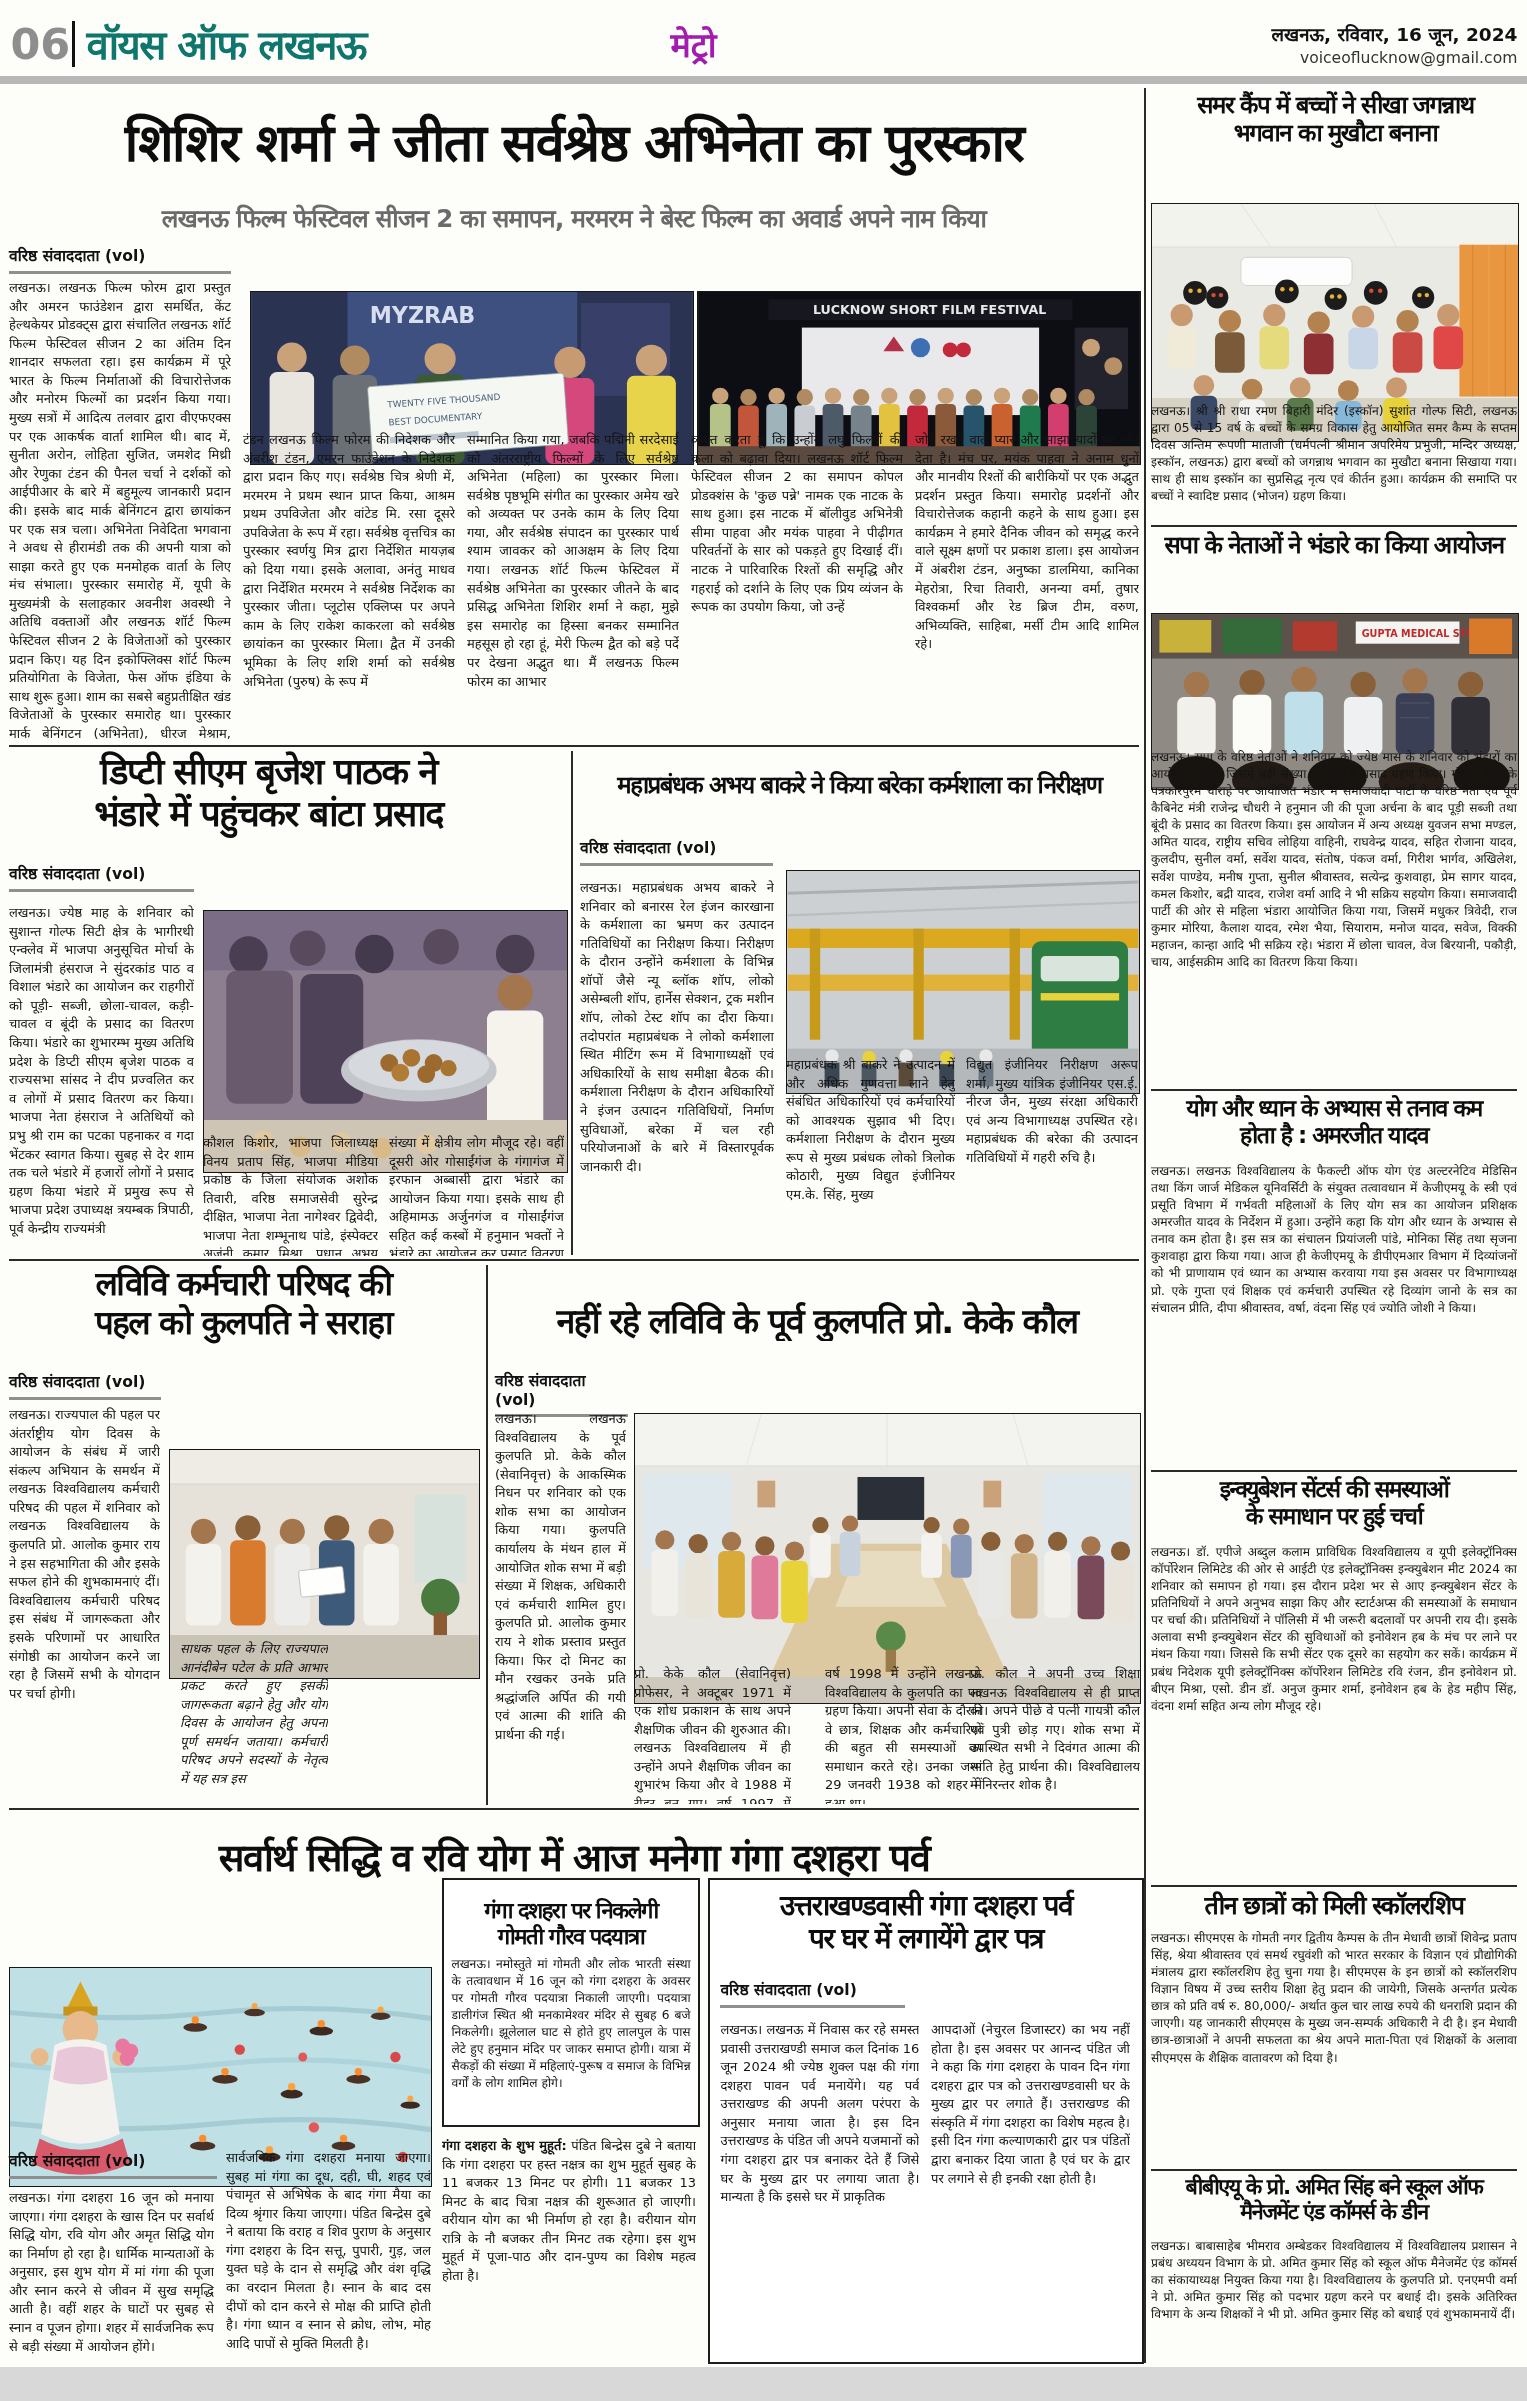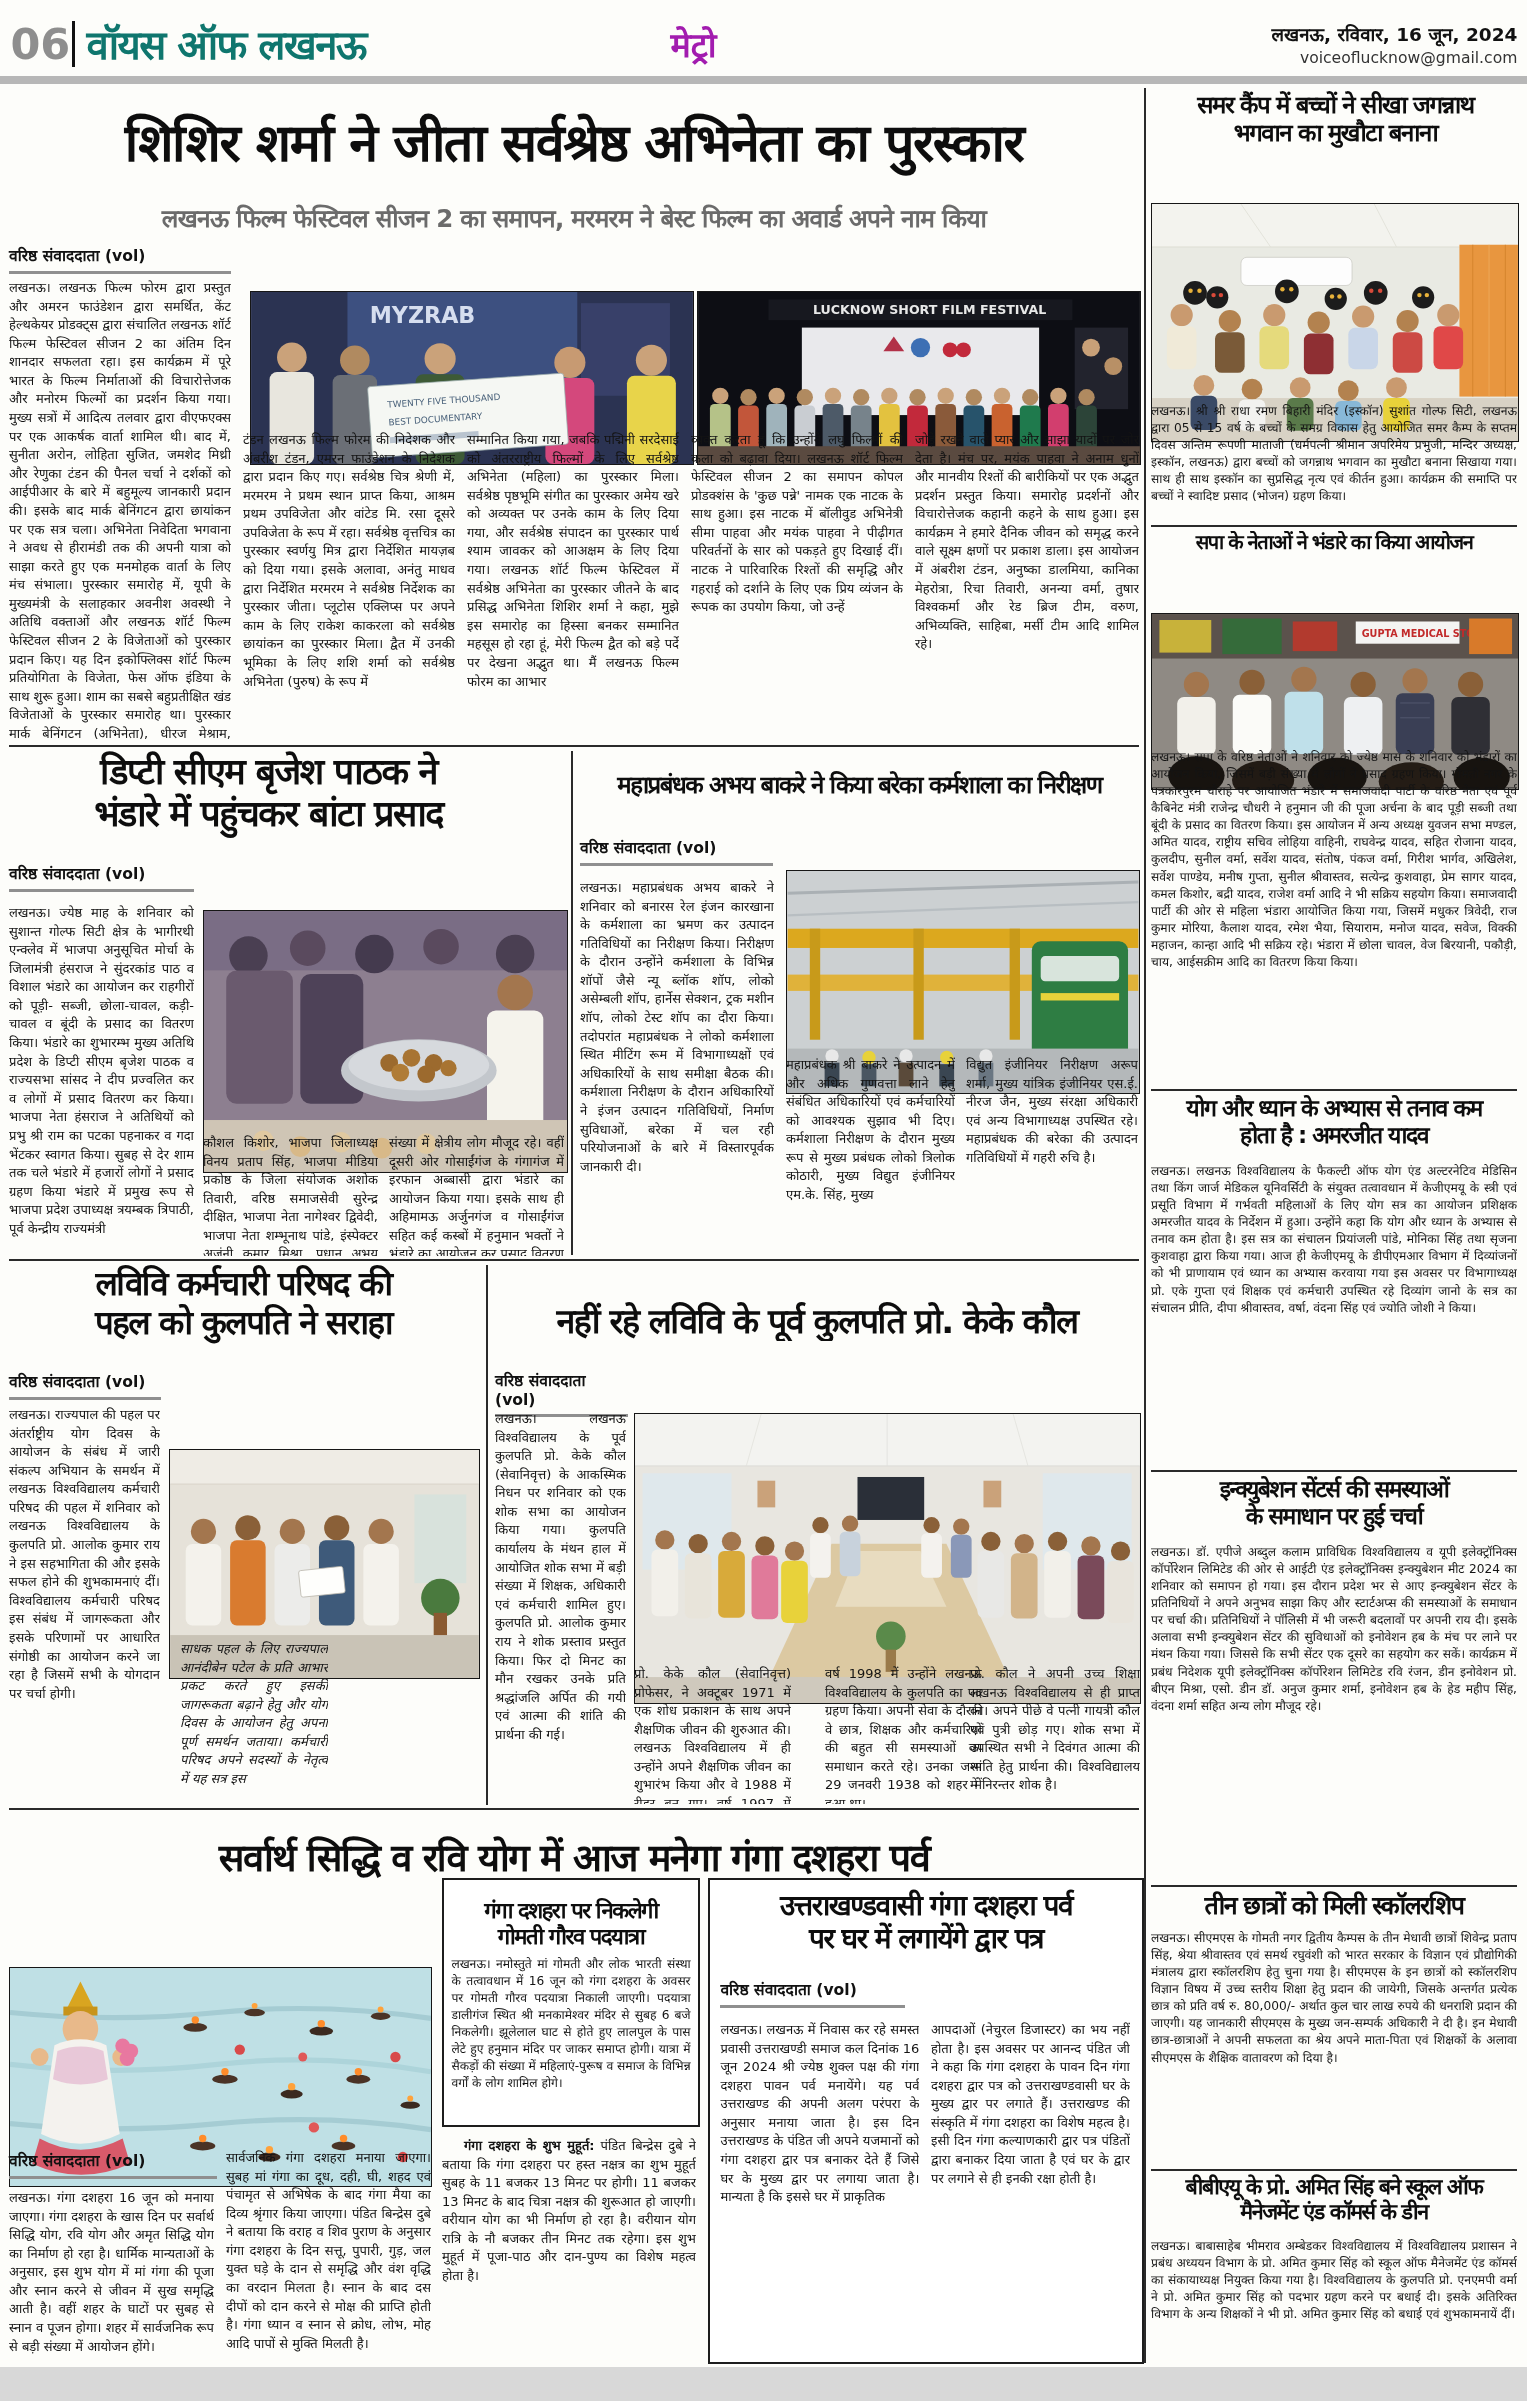--- a/index.html
+++ b/index.html
@@ -13,21 +13,21 @@
   .sub{color:#6b6b6b;font-weight:700;text-align:center;letter-spacing:-0.7px;}
   .body{font-size:13px;line-height:1.43;text-align:justify;color:#141414;}
   .body-sm{font-size:12.2px;line-height:1.4;text-align:justify;color:#141414;}
   .byline{font-size:15.6px;font-weight:700;border-bottom:3px solid #8f8f8f;padding-bottom:5.2px;color:#111;}
   .photo{border:1.5px solid #161616;background:#ccc;margin-top:46px;}
   .photo svg{display:block;width:100%;height:100%;}
   .rule-h{background:#2a2a2a;height:1.5px;}
   .rule-v{background:#2a2a2a;width:1.5px;}
   .grayrule{background:#b7b7b7;}
   .boxart{border:2.2px solid #1d1d1d;background:#fff;}
-  .lead-in{font-weight:700;margin-left:22px;}
+  .lead-in{font-weight:700;}
   .footer{background:#d8d8d8;}
 </style>
 </head>
 <body>
 
 <div class="page">
 
   <div class="abs" style="left:10.4px;top:16.3px;width:1507px;height:58px;">
     <span class="abs" style="left:0;top:3px;font-size:43px;font-weight:700;color:#8e8e8e;">06</span>
     <span class="abs" style="left:62px;top:4.4px;width:3px;height:46px;background:#111;"></span>
@@ -184,21 +184,21 @@
               <rect x="312" y="262" width="36" height="44" rx="8" fill="#e8d23a"></rect>
           </g>
         </svg>
       </div>
       <div class="abs body-sm ov" style="left:0;top:314px;width:366px;height:117px;">लखनऊ। श्री श्री राधा रमण बिहारी मंदिर (इस्कॉन) सुशांत गोल्फ सिटी, लखनऊ द्वारा 05 से 15 वर्ष के बच्चों के समग्र विकास हेतु आयोजित समर कैम्प के सप्तम दिवस अन्तिम रूपणी माताजी (धर्मपत्नी श्रीमान अपरिमेय प्रभुजी, मन्दिर अध्यक्ष, इस्कॉन, लखनऊ) द्वारा बच्चों को जगन्नाथ भगवान का मुखौटा बनाना सिखाया गया। साथ ही साथ इस्कॉन का सुप्रसिद्ध नृत्य एवं कीर्तन हुआ। कार्यक्रम की समाप्ति पर बच्चों ने स्वादिष्ट प्रसाद (भोजन) ग्रहण किया।</div>
     </div>
 
     <div class="abs rule-h" style="left:0;top:436px;width:366px;"></div>
 
     <div>
-      <h3 class="hl nowrap ov" style="position:absolute;top:442px;left:0;width:366px;font-size:20px;">सपा के नेताओं ने भंडारे का किया आयोजन</h3>
+      <h3 class="hl nowrap ov" style="position:absolute;top:442px;left:0;width:366px;font-size:24px;">सपा के नेताओं ने भंडारे का किया आयोजन</h3>
       <div class="abs photo" style="left:0;top:478px;width:366px;height:175px;">
         <svg viewBox="0 0 494 236">
           <rect width="494" height="236" fill="#8f8a84"></rect>
           <rect width="494" height="60" fill="#5b524c"></rect>
           <rect x="10" y="8" width="70" height="44" fill="#c8b23a"></rect>
             <rect x="95" y="6" width="80" height="48" fill="#356b3a"></rect>
             <rect x="190" y="10" width="60" height="40" fill="#b23a2e"></rect>
           <rect x="275" y="10" width="140" height="30" fill="#f4f4f2"></rect>
             <text x="283" y="31" fill="#c22a2a" font-size="13" font-weight="bold">GUPTA MEDICAL STORE</text>
           <rect x="428" y="6" width="58" height="48" fill="#d87a2a"></rect>

